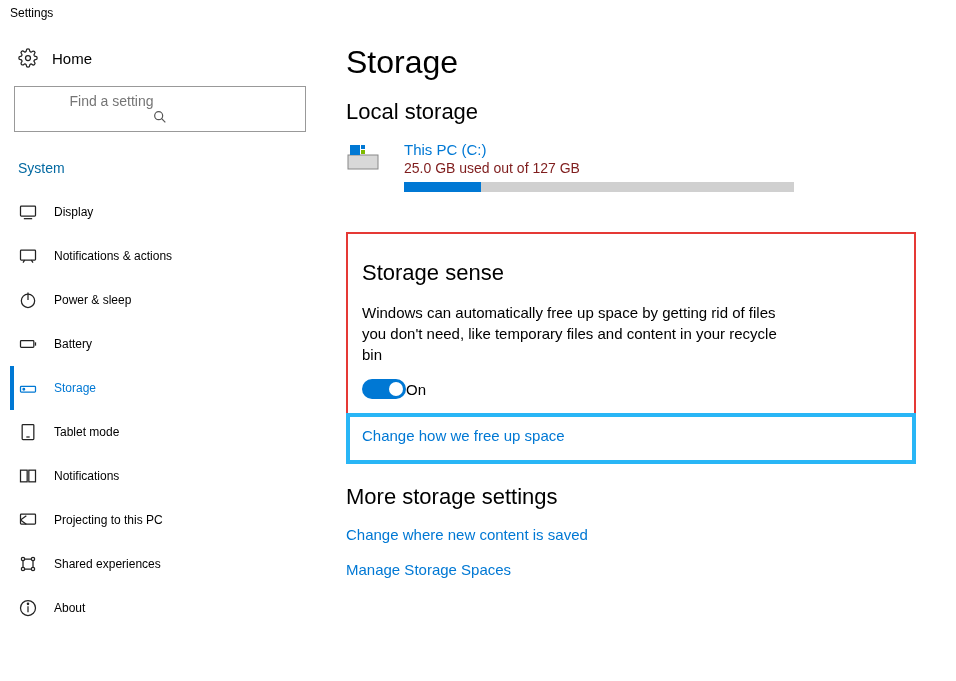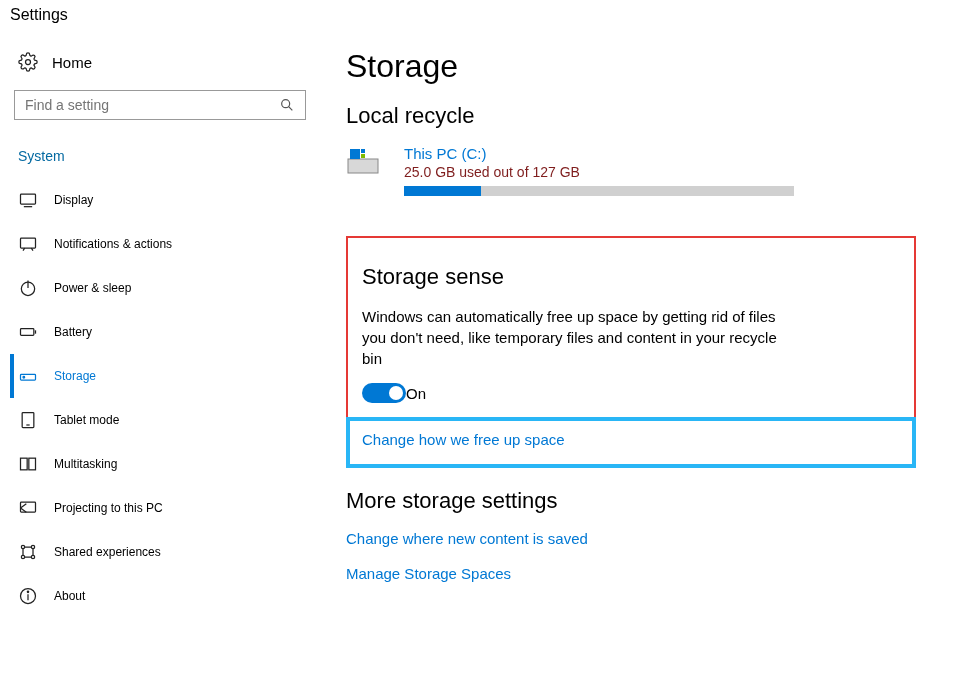--- a/index.html
+++ b/index.html
@@ -6,21 +6,21 @@
 body {
   font-family: "Segoe UI", -apple-system, sans-serif;
   font-size: 14px;
   color: #000;
   background: #fff;
   width: 956px;
   height: 681px;
   overflow: hidden;
 }
 .window-title {
-  font-size: 16px;
+  font-size: 12px;
   padding: 6px 10px;
 }
 .layout { display: flex; }
 .left-pane {
   width: 320px;
   padding: 0 14px;
 }
 .home-row {
   display: flex;
   align-items: center;
@@ -30,20 +30,21 @@
 }
 .home-row .icon { width: 20px; height: 20px; display:flex; align-items:center; justify-content:center; }
 .home-row .label { font-size: 15px; }
 .search-box {
   border: 1px solid #999;
   display: flex;
   align-items: center;
   justify-content: space-between;
   padding: 6px 10px;
   margin-bottom: 28px;
+  flex-direction: column;
 }
 .search-box input {
   border: none;
   outline: none;
   flex: 1;
   font-size: 14px;
   font-family: inherit;
   background: transparent;
 }
 .search-box .sicon { width:16px; height:16px; display:flex; align-items:center; justify-content:center; color:#555; }
@@ -223,21 +224,21 @@
       <span class="label">Tablet mode</span>
     </div>
 
     <div class="nav-item">
       <span class="icon">
           <svg viewBox="0 0 24 24" fill="none" stroke="currentColor" stroke-width="1.5">
             <rect x="3" y="5" width="8" height="14"></rect>
             <rect x="13" y="5" width="8" height="14"></rect>
           </svg>
         </span>
-      <span class="label">Multitasking</span>
+      <span class="label">Notifications</span>
     </div>
 
     <div class="nav-item">
       <span class="icon">
           <svg viewBox="0 0 24 24" fill="none" stroke="currentColor" stroke-width="1.5">
             <rect x="3" y="5" width="18" height="12" rx="1"></rect>
             <path d="M3 12l7 5M3 12l7-5"></path>
           </svg>
         </span>
       <span class="label">Projecting to this PC</span>
@@ -265,21 +266,21 @@
           </svg>
         </span>
       <span class="label">About</span>
     </div>
 
   </div>
 
   <div class="content">
     <h1 class="page-title">Storage</h1>
 
-    <h2 class="sect">Local recycle</h2>
+    <h2 class="sect">Local storage</h2>
 
     <div class="disk-row">
       <span class="disk-icon">
         <svg viewBox="0 0 34 34">
             <rect x="2" y="14" width="30" height="14" fill="#d8d8d8" stroke="#888"></rect>
             <rect x="4" y="4" width="10" height="10" fill="#0078D4"></rect>
             <rect x="15" y="4" width="4" height="4" fill="#0078D4"></rect>
             <rect x="15" y="9" width="4" height="4" fill="#7fba00"></rect>
           </svg>
       </span>

